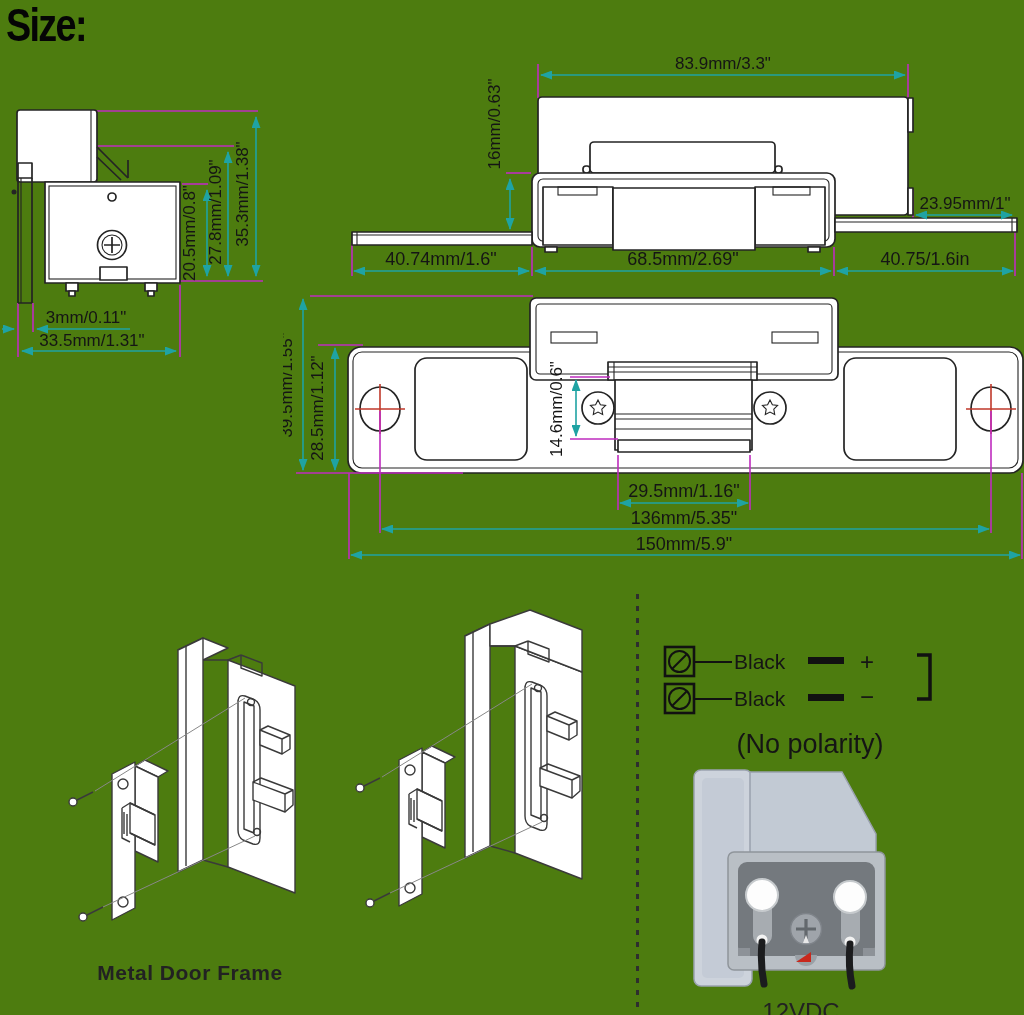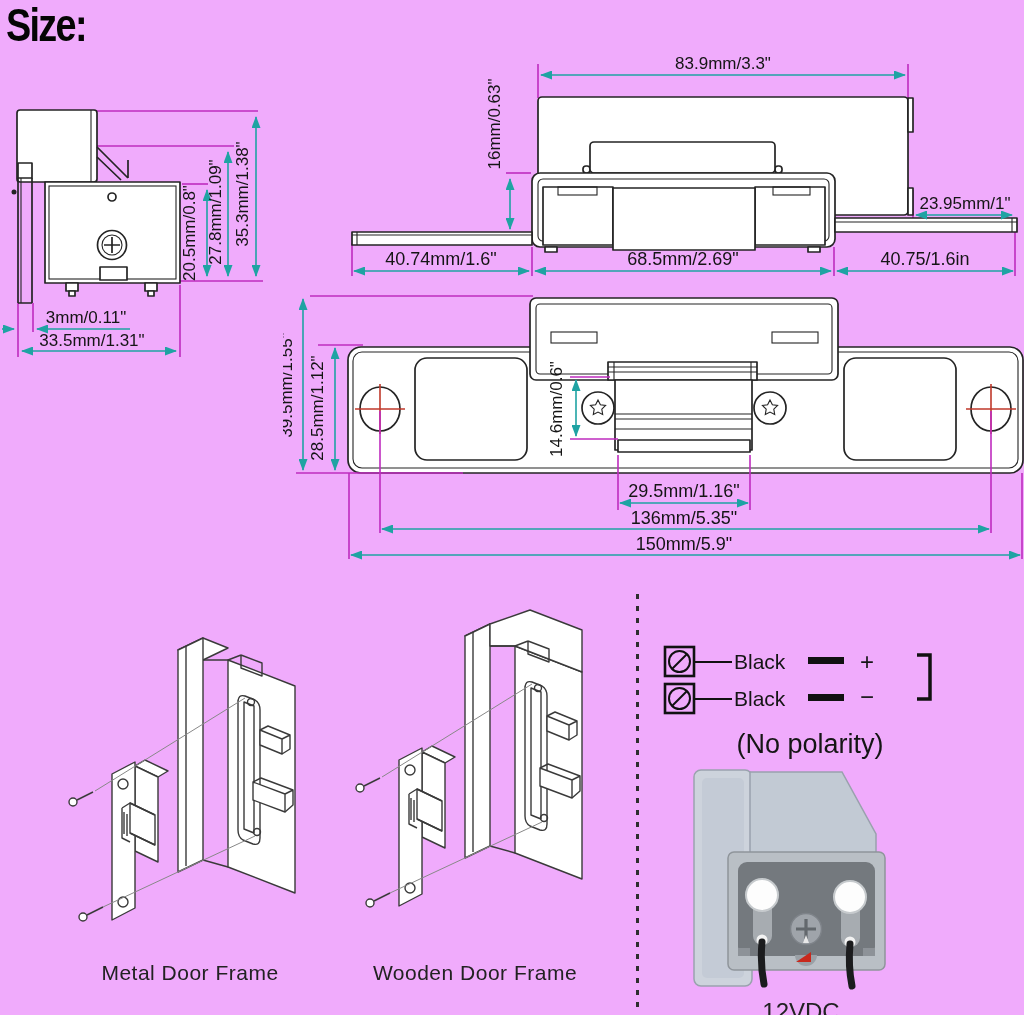--- a/index.html
+++ b/index.html
@@ -1,24 +1,24 @@
 <!DOCTYPE html>
 <html style="--mag: #bf2cbf; --teal: #1fa3a3; --red: #c0392b; --wire: #1b1c1e; --ind: #c8281c;"><head>
 <meta charset="utf-8">
 <style>
   :root{
     --mag:#bf2cbf; --teal:#1fa3a3; --red:#c0392b; --wire:#1b1c1e; --ind:#c8281c;
   }
   html,body{margin:0;padding:0;background:#fff;}
-  #canvas{position:relative;width:1024px;height:1015px;background:#f0abfc;overflow:hidden;
+  #canvas{position:relative;width:1024px;height:1015px;background:#4d7c0f;overflow:hidden;
           font-family:"Liberation Sans",sans-serif;}
   .abs{position:absolute;}
   #title{left:6px;top:-2px;font-size:46px;font-weight:800;letter-spacing:-2px;color:#050505;
          transform:scaleX(0.82);transform-origin:left top;}
-  .caption{font-size:21px;font-weight:400;color:#222;text-align:center;letter-spacing:0.5px;}
+  .caption{font-size:21px;font-weight:700;color:#222;text-align:center;letter-spacing:0.5px;}
   #sep{left:636px;top:594px;width:3px;height:418px;
        background:repeating-linear-gradient(to bottom,#2e2e2e 0 5px,transparent 5px 12px);}
   #vdc{left:736px;top:998px;width:130px;text-align:center;font-size:24px;color:#222;}
   svg text{font-family:"Liberation Sans",sans-serif;fill:#151515;}
   .t{font-size:17px;} .tb{font-size:18px;} .tw{font-size:21px;} .tnp{font-size:27px;} 
   .tpm{font-size:24px;}
   .mag{stroke:var(--mag);stroke-width:1.6;fill:none;}
   .teal{stroke:var(--teal);stroke-width:1.6;fill:none;}
   .tf{fill:var(--teal);}
   .red{stroke:var(--red);stroke-width:1.6;fill:none;}
@@ -267,21 +267,20 @@
         <circle class="fr" cx="18" cy="204" r="4"></circle>
         <path class="frn" d="M22 202 L38 194" stroke-width="2.4"></path>
         <circle class="fr" cx="28" cy="319" r="4"></circle>
         <path class="frn" d="M32 317 L48 309" stroke-width="2.4"></path>
       </g>
       <path class="ldr" d="M40 193 L190 100 M48 309 L200 238"></path>
     </g>
   </svg>
 
   <div class="abs caption" style="left:40px;top:961px;width:300px">Metal Door Frame</div>
-  <div class="abs caption" style="left:320px;top:961px;width:310px">Wooden Door Frame</div>
 
   <div id="sep" class="abs"></div>
 
   <svg class="abs" style="left:640px;top:600px" width="384" height="170" viewBox="0 0 384 170">
     <g>
       <rect class="blk" x="25" y="47" width="29" height="29" stroke-width="2.6"></rect>
       <circle class="blk" cx="39.5" cy="61.5" r="10.5" stroke-width="2"></circle>
       <path class="blk" d="M32 69 L47 54" stroke-width="2"></path>
     </g>
     <g>

